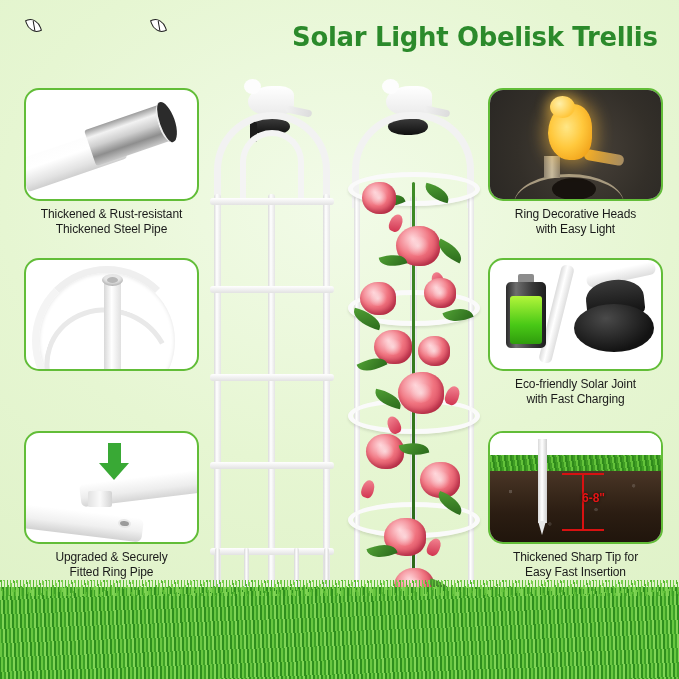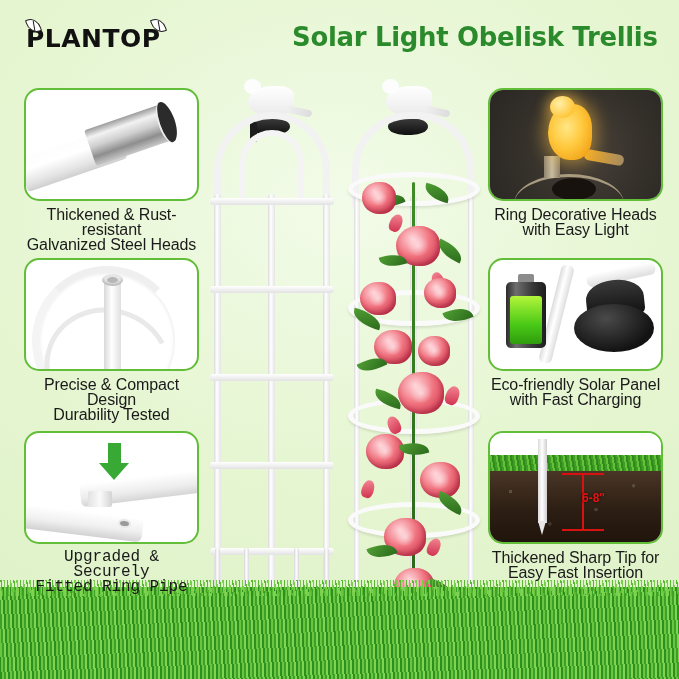--- a/index.html
+++ b/index.html
@@ -57,27 +57,27 @@
     width: 175px; height: 113px;
     border: 2.5px solid #62bd38;
     border-radius: 15px;
     background: #fff;
     overflow: hidden;
     position: relative;
   }
   .feature .cap {
     margin-top: 6px;
     text-align: center;
-    font-size: 16px; line-height: 15px;
+    font-size: 12px; line-height: 15px;
     color: #1a1a1a;
     letter-spacing: -0.1px;
   }
   #f-left-1 { left: 24px; top: 88px; }
   #f-left-2 { left: 24px; top: 258px; }
-  #f-left-3 { left: 24px; top: 431px; font-family: Liberation Mono, monospace; }
+  #f-left-3 { left: 24px; top: 431px; }
   #f-right-1 { left: 488px; top: 88px; }
   #f-right-2 { left: 488px; top: 258px; }
   #f-right-3 { left: 488px; top: 431px; }
 
   
   .pipe-white {
     position: absolute; left: -6px; top: 52px;
     width: 105px; height: 34px;
     background: linear-gradient(180deg,#fdfdfd 0%,#ffffff 35%,#e3e3e3 78%,#cfcfcf 100%);
     border-radius: 4px;
@@ -401,21 +401,20 @@
     background: linear-gradient(180deg,#3f8c27,#2a6418);
     border-radius: 2px;
   }
 </style>
 </head>
 <body>
 
 <div id="stage">
 
   <div id="header">
-    <div id="logo">PLANTOP</div>
     <span class="leaf" id="leaf-p1"></span>
     <span class="leaf" id="leaf-p2"></span>
     <div id="title">Solar Light Obelisk Trellis</div>
   </div>
 
   <div id="grass"></div>
 
   <div id="trellis-square">
 
     <div class="bird" style="left:42px;  top:0px;"></div>
@@ -502,34 +501,30 @@
     <div class="lf" style="left:88px; top:496px; width:26px; height:13px; transform:rotate(18deg);"></div>
   </div>
 
   <div class="feature" id="f-left-1">
     <div class="frame">
       <span class="pipe-white"></span>
       <span class="pipe-steel"></span>
     </div>
     <div class="cap">
       <div>Thickened &amp; Rust-resistant</div>
-      <div>Galvanized Steel Heads</div>
+      <div>Thickened Steel Pipe</div>
     </div>
   </div>
 
   <div class="feature" id="f-left-2">
     <div class="frame">
       <span class="ring-arc"></span>
       <span class="ring-arc2"></span>
       <span class="post-v"></span>
       <span class="post-cap"></span>
-    </div>
-    <div class="cap">
-      <div>Precise &amp; Compact Design</div>
-      <div>Durability Tested</div>
     </div>
   </div>
 
   <div class="feature" id="f-left-3">
     <div class="frame">
       <span class="arrow-stem"></span>
       <span class="arrow-head"></span>
       <span class="joint-top"></span>
       <span class="joint-tab"></span>
       <span class="joint-bot"></span>
@@ -562,21 +557,21 @@
       <span class="panel-rod"></span>
       <span class="panel-arm"></span>
       <span class="panel-lid"></span>
       <span class="panel-body"></span>
       <span class="batt-top"></span>
       <span class="batt">
         <span class="batt-fill"></span>
       </span>
     </div>
     <div class="cap">
-      <div>Eco-friendly Solar Panel</div>
+      <div>Eco-friendly Solar Joint</div>
       <div>with Fast Charging</div>
     </div>
   </div>
 
   <div class="feature" id="f-right-3">
     <div class="frame">
       <span class="soil-sky"></span>
       <span class="soil-dirt"></span>
       <span class="soil-grass"></span>
       <span class="stake"></span>

